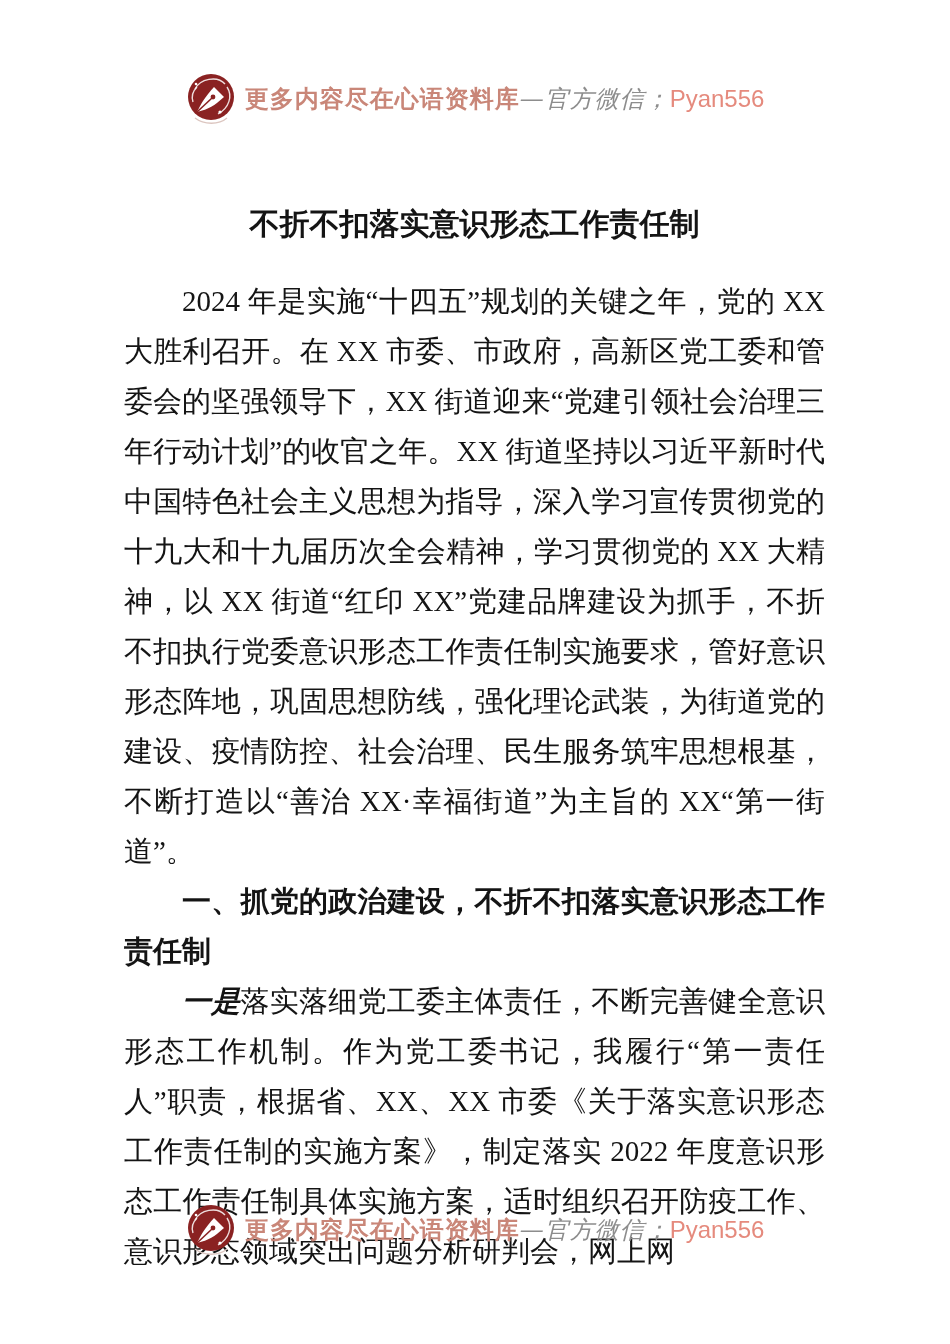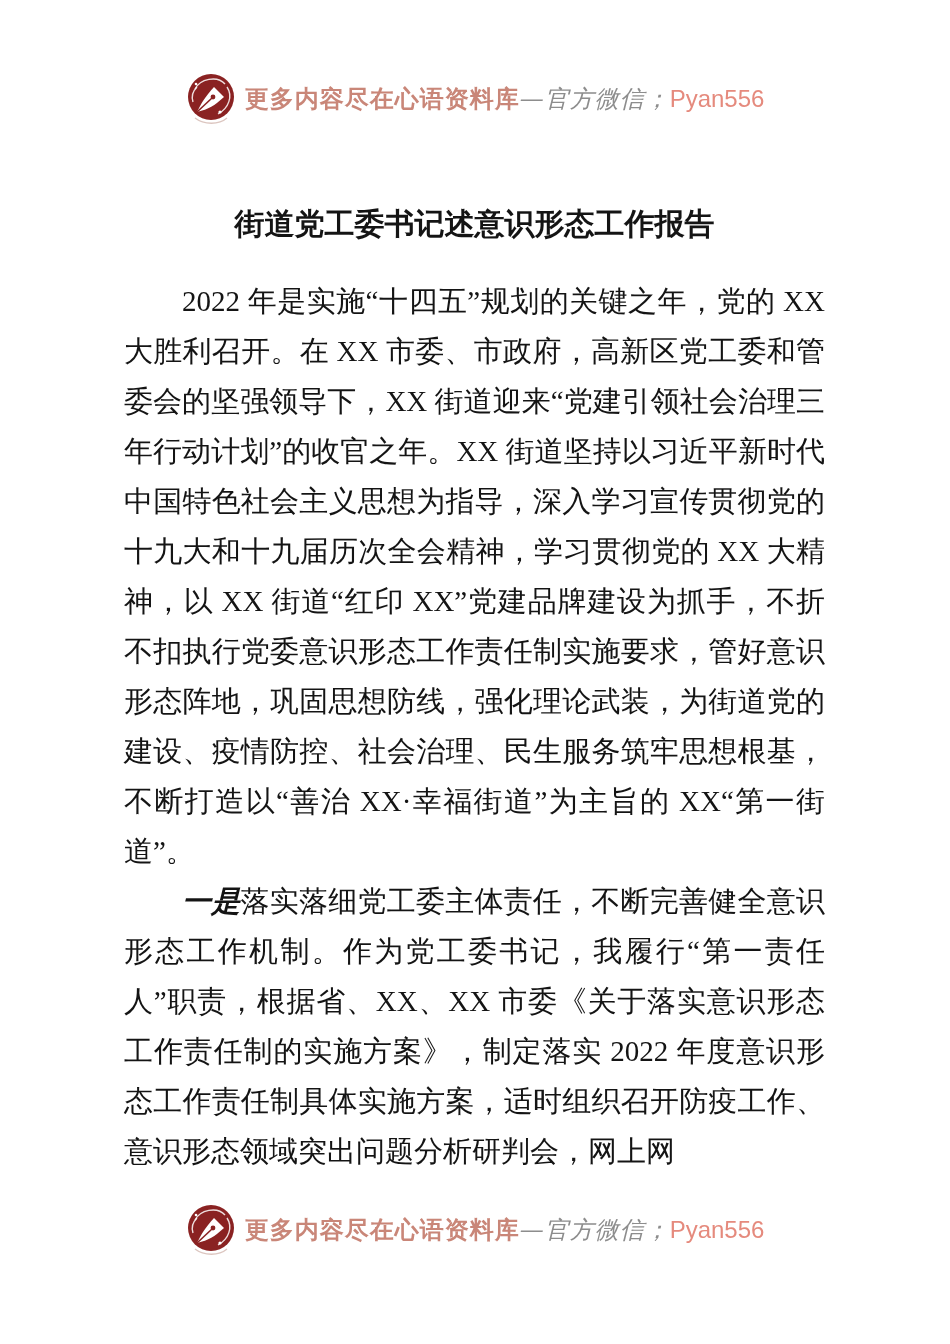--- a/index.html
+++ b/index.html
@@ -136,24 +136,25 @@
       <circle class="logo-hole" cx="27" cy="25" r="2.4"></circle>
       <circle class="logo-dot" cx="34" cy="40" r="1.6"></circle>
       <circle class="logo-dot" cx="10" cy="12" r="1.3"></circle>
       <path class="logo-outer-swirl" d="M9 46 C18 53, 33 53, 41 46"></path>
     </svg>
     <div class="wm-text">
       <span class="wm-brand">更多内容尽在心语资料库</span><span class="wm-sep">—</span><span class="wm-channel">官方微信；</span><span class="wm-account">Pyan556</span>
     </div>
   </div>
 
-  <div class="doc-title">街道党工委书记述意识形态工作报告</div>
+  <div class="doc-title">不折不扣落实意识形态工作责任制</div>
 
   <div class="doc-content">
-    <p class="para">2022 年是实施“十四五”规划的关键之年，党的 XX 大胜利召开。在 XX 市委、市政府，高新区党工委和管委会的坚强领导下，XX 街道迎来“党建引领社会治理三年行动计划”的收官之年。XX 街道坚持以习近平新时代中国特色社会主义思想为指导，深入学习宣传贯彻党的十九大和十九届历次全会精神，学习贯彻党的 XX 大精神，以 XX 街道“红印 XX”党建品牌建设为抓手，不折不扣执行党委意识形态工作责任制实施要求，管好意识形态阵地，巩固思想防线，强化理论武装，为街道党的建设、疫情防控、社会治理、民生服务筑牢思想根基，不断打造以“善治 XX·幸福街道”为主旨的 XX“第一街道”。</p>
+    <p class="para">2024 年是实施“十四五”规划的关键之年，党的 XX 大胜利召开。在 XX 市委、市政府，高新区党工委和管委会的坚强领导下，XX 街道迎来“党建引领社会治理三年行动计划”的收官之年。XX 街道坚持以习近平新时代中国特色社会主义思想为指导，深入学习宣传贯彻党的十九大和十九届历次全会精神，学习贯彻党的 XX 大精神，以 XX 街道“红印 XX”党建品牌建设为抓手，不折不扣执行党委意识形态工作责任制实施要求，管好意识形态阵地，巩固思想防线，强化理论武装，为街道党的建设、疫情防控、社会治理、民生服务筑牢思想根基，不断打造以“善治 XX·幸福街道”为主旨的 XX“第一街道”。</p>
+    <h2 class="section-heading">一、抓党的政治建设，不折不扣落实意识形态工作责任制</h2>
     <p class="para"><span class="point-lead">一是</span><span>落实落细党工委主体责任，不断完善健全意识形态工作机制。作为党工委书记，我履行“第一责任人”职责，根据省、XX、XX 市委《关于落实意识形态工作责任制的实施方案》，制定落实 2022 年度意识形态工作责任制具体实施方案，适时组织召开防疫工作、意识形态领域突出问题分析研判会，网上网</span></p>
   </div>
 
   <div class="watermark wm-footer">
     <svg class="wm-logo" viewBox="0 0 50 54" aria-hidden="true">
       <circle class="logo-circle" cx="25" cy="25" r="23"></circle>
       <path class="logo-swirl" d="M9 17 C14 7, 31 3, 39 12"></path>
       <path class="logo-swirl" d="M41 15 C47 24, 43 36, 32 42"></path>
       <path class="logo-swirl" d="M7 30 C5 24, 7 19, 11 15"></path>
       <path class="logo-nib" d="M11 40 C16 30, 19 25, 28 15 L38 25 C28 34, 23 37, 11 40 Z"></path>

